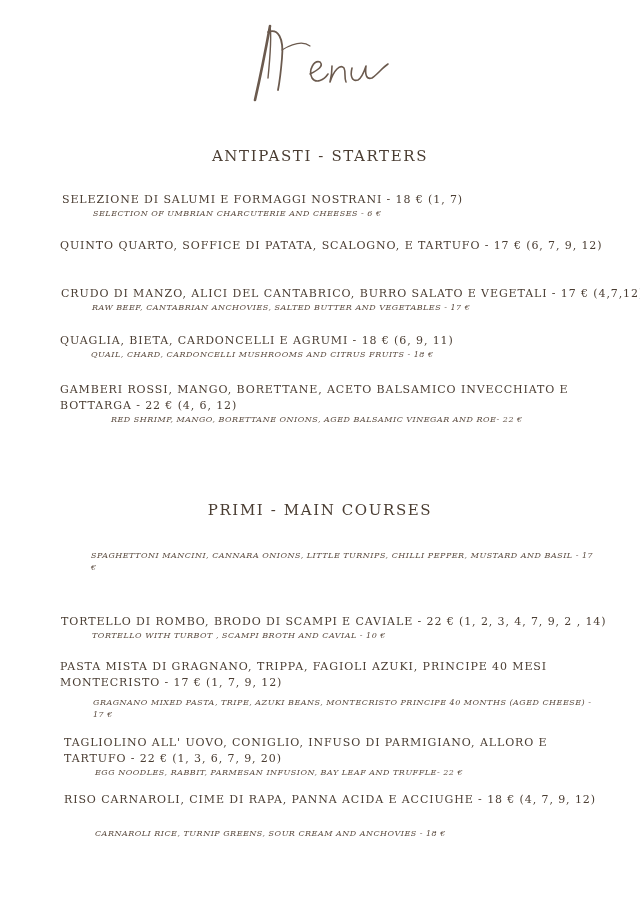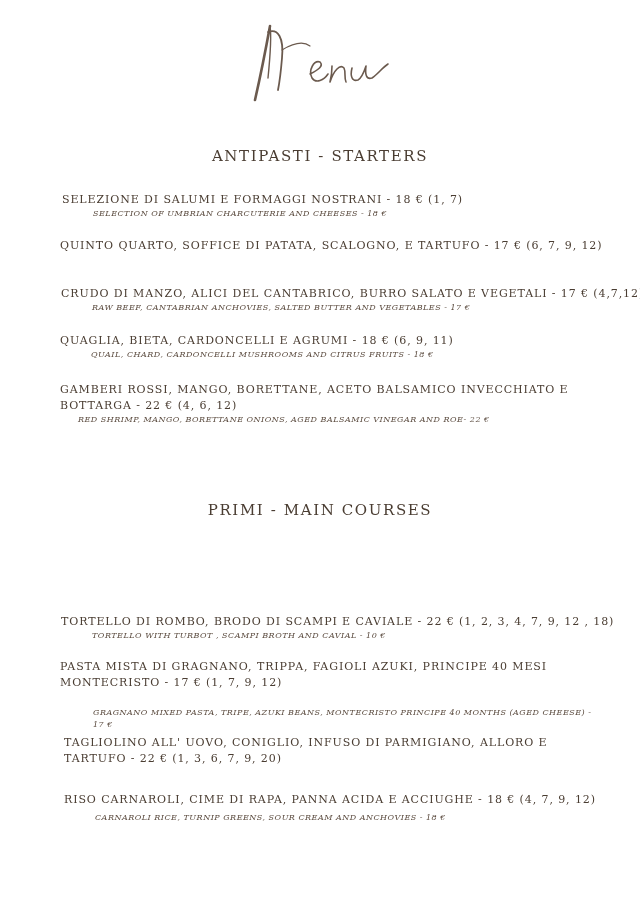--- a/index.html
+++ b/index.html
@@ -35,57 +35,59 @@
       <path d="M112 50 C110 58 112 64 118 62 C122 60 124 54 126 48 C125 56 126 62 132 60 C138 56 142 50 148 46" stroke-width="1.6"></path>
     </g>
   </svg>
   
 </div>
 
 <div class="section-title" style="top:147px;">ANTIPASTI - STARTERS</div>
 
 <div class="item" style="left:62px; top:192px; width:540px;">
   <div class="it-name">SELEZIONE DI SALUMI E FORMAGGI NOSTRANI - 18 €  (1, 7)</div>
-  <div class="it-en">SELECTION OF UMBRIAN CHARCUTERIE AND CHEESES - 18 €</div>
+  <div class="it-en">SELECTION OF UMBRIAN CHARCUTERIE AND CHEESES - 6 €</div>
 </div>
 
 <div class="item" style="left:60px; top:238px; width:570px;">
   <div class="it-name">QUINTO QUARTO, SOFFICE DI PATATA, SCALOGNO, E TARTUFO - 17 € (6, 7, 9, 12)</div>
 </div>
 
 <div class="item" style="left:61px; top:286px; width:580px;">
   <div class="it-name" style="white-space:nowrap;">CRUDO DI MANZO, ALICI DEL CANTABRICO, BURRO SALATO E VEGETALI - 17 €  (4,7,12)</div>
   <div class="it-en">RAW BEEF, CANTABRIAN ANCHOVIES, SALTED BUTTER AND VEGETABLES - 17 €</div>
 </div>
 
 <div class="item" style="left:60px; top:333px; width:540px;">
   <div class="it-name">QUAGLIA, BIETA, CARDONCELLI E AGRUMI - 18 € (6, 9, 11)</div>
   <div class="it-en">QUAIL, CHARD, CARDONCELLI MUSHROOMS AND CITRUS FRUITS - 18 €</div>
 </div>
 
 <div class="item" style="left:60px; top:382px; width:520px;">
   <div class="it-name">GAMBERI ROSSI, MANGO, BORETTANE, ACETO BALSAMICO INVECCHIATO E BOTTARGA - 22 €  (4, 6, 12)</div>
-  <div class="it-en" style="margin-left:18px;">RED SHRIMP, MANGO, BORETTANE ONIONS, AGED BALSAMIC VINEGAR AND ROE- 22 €</div>
+  <div class="it-en" style="margin-left:51px;">RED SHRIMP, MANGO, BORETTANE ONIONS, AGED BALSAMIC VINEGAR AND ROE- 22 €</div>
 </div>
 
 <div class="section-title" style="top:501px;">PRIMI - MAIN COURSES</div>
 
 <div class="item" style="left:61px; top:550px; width:535px;">
+  <div class="it-en" style="margin-left:30px; width:510px;">SPAGHETTONI MANCINI, CANNARA ONIONS, LITTLE TURNIPS, CHILLI PEPPER, MUSTARD AND BASIL - 17 €</div>
 </div>
 
 <div class="item" style="left:61px; top:614px; width:570px;">
-  <div class="it-name" style="white-space:nowrap;">TORTELLO DI ROMBO, BRODO DI SCAMPI E CAVIALE - 22 € (1, 2, 3, 4, 7, 9, 12 , 18)</div>
+  <div class="it-name" style="white-space:nowrap;">TORTELLO DI ROMBO, BRODO DI SCAMPI E CAVIALE - 22 € (1, 2, 3, 4, 7, 9, 2 , 14)</div>
   <div class="it-en">TORTELLO WITH TURBOT , SCAMPI BROTH AND CAVIAL - 10 €</div>
 </div>
 
 <div class="item" style="left:60px; top:659px; width:520px;">
   <div class="it-name">PASTA MISTA DI GRAGNANO, TRIPPA, FAGIOLI AZUKI, PRINCIPE 40 MESI MONTECRISTO - 17 € (1, 7, 9, 12)</div>
-  <div class="it-en" style="margin-left:33px; width:510px; margin-top:16px;">GRAGNANO MIXED PASTA, TRIPE, AZUKI BEANS, MONTECRISTO PRINCIPE 40 MONTHS (AGED CHEESE) - 17 €</div>
+  <div class="it-en" style="margin-left:33px; width:510px; margin-top:6px;">GRAGNANO MIXED PASTA, TRIPE, AZUKI BEANS, MONTECRISTO PRINCIPE 40 MONTHS (AGED CHEESE) - 17 €</div>
 </div>
 
 <div class="item" style="left:64px; top:735px; width:520px;">
   <div class="it-name">TAGLIOLINO ALL' UOVO, CONIGLIO, INFUSO DI PARMIGIANO, ALLORO E TARTUFO - 22 € (1, 3, 6, 7, 9, 20)</div>
+  <div class="it-en">EGG NOODLES, RABBIT, PARMESAN INFUSION, BAY LEAF AND TRUFFLE- 22 €</div>
 </div>
 
 <div class="item" style="left:64px; top:792px; width:560px;">
   <div class="it-name">RISO CARNAROLI, CIME DI RAPA, PANNA ACIDA E ACCIUGHE - 18 € (4, 7, 9, 12)</div>
-  <div class="it-en" style="margin-top:4px;">CARNAROLI RICE, TURNIP GREENS, SOUR CREAM AND ANCHOVIES - 18 €</div>
+  <div class="it-en" style="margin-top:20px;">CARNAROLI RICE, TURNIP GREENS, SOUR CREAM AND ANCHOVIES - 18 €</div>
 </div>
 
 </body></html>

